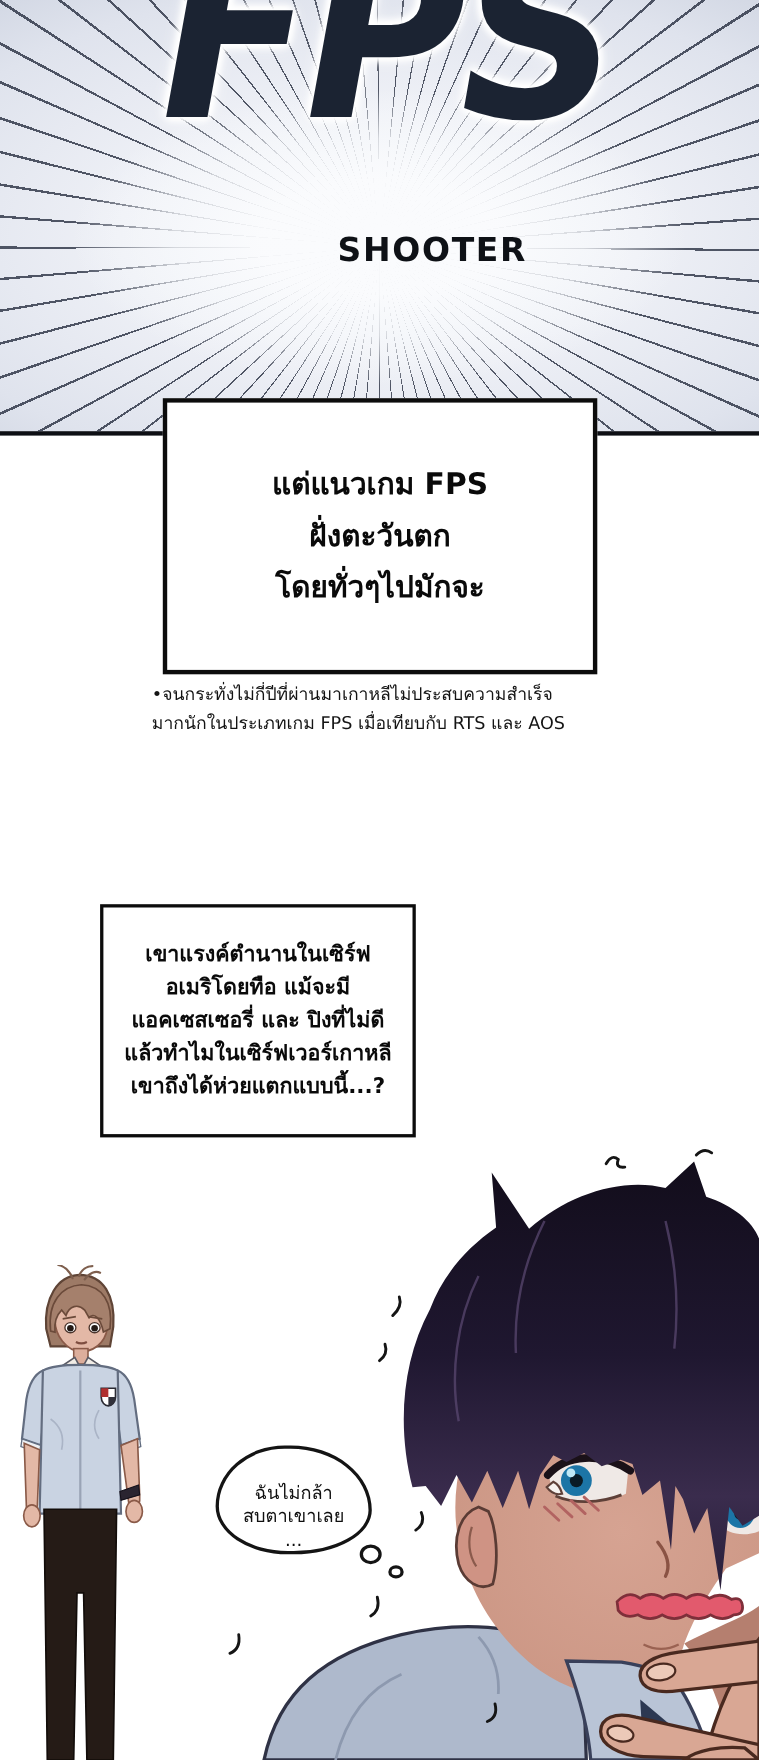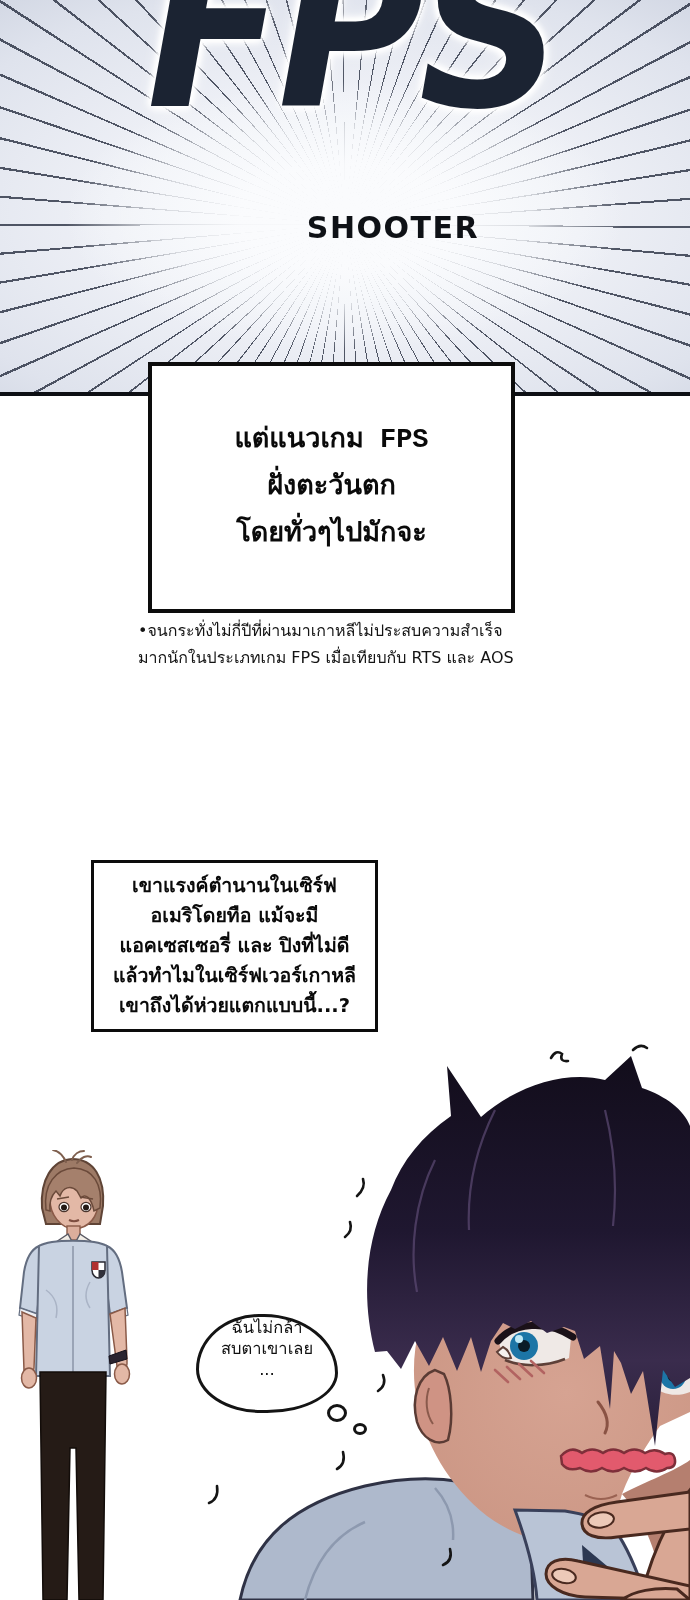--- a/index.html
+++ b/index.html
@@ -38,34 +38,34 @@
     font-weight:700;font-size:30px;letter-spacing:1.5px;color:#0e1116;white-space:nowrap;
   }
   .fps-sub1{top:160px;}
   .fps-sub2{top:210px;margin-left:48px;}
   
   .caption-box{
     position:absolute;background:#ffffff;border:4px solid #0c0c0c;box-sizing:border-box;
     display:flex;flex-direction:column;justify-content:center;align-items:center;
     z-index:3;text-align:center;color:#0a0a0a;
   }
-  .caption-box-1{left:148px;top:362px;width:367px;height:251px;font-family:Liberation Mono, monospace;}
+  .caption-box-1{left:148px;top:362px;width:395px;height:251px;}
   .caption-box-1 .cap-line{font-size:27px;font-weight:700;line-height:47px;white-space:nowrap;}
-  .caption-box-2{left:91px;top:860px;width:287px;height:172px;border-width:3px;}
+  .caption-box-2{left:91px;top:822px;width:287px;height:212px;border-width:3px;}
   .caption-box-2 .cap-line{font-size:19.5px;font-weight:700;line-height:30px;white-space:nowrap;}
   .footnote{
     position:absolute;left:138px;top:617px;width:430px;z-index:2;
     font-size:16px;line-height:27px;color:#141414;white-space:nowrap;
   }
   
   .thought-bubble{
     position:absolute;left:196px;top:1314px;width:142px;height:99px;z-index:5;
     background:#ffffff;border:3px solid #141414;box-sizing:border-box;
     border-radius:46% 54% 52% 48% / 58% 62% 42% 46%;
-    display:flex;flex-direction:column;justify-content:flex-start;align-items:center;
+    display:flex;flex-direction:column;justify-content:flex-end;align-items:center;
     text-align:center;color:#101010;
   }
   .thought-bubble .bub-line{font-size:16.5px;line-height:21px;font-weight:500;white-space:nowrap;}
   .bubble-circle{position:absolute;background:#fff;border:3px solid #141414;border-radius:50%;box-sizing:border-box;z-index:5;}
   .bubble-circle-1{left:327px;top:1404px;width:20px;height:18px;}
   .bubble-circle-2{left:353px;top:1423px;width:14px;height:12px;}
   
   .char-left{position:absolute;left:6px;top:1150px;width:135px;height:450px;z-index:1;}
   .char-right{position:absolute;left:185px;top:1040px;width:505px;height:560px;z-index:2;}
 </style>

